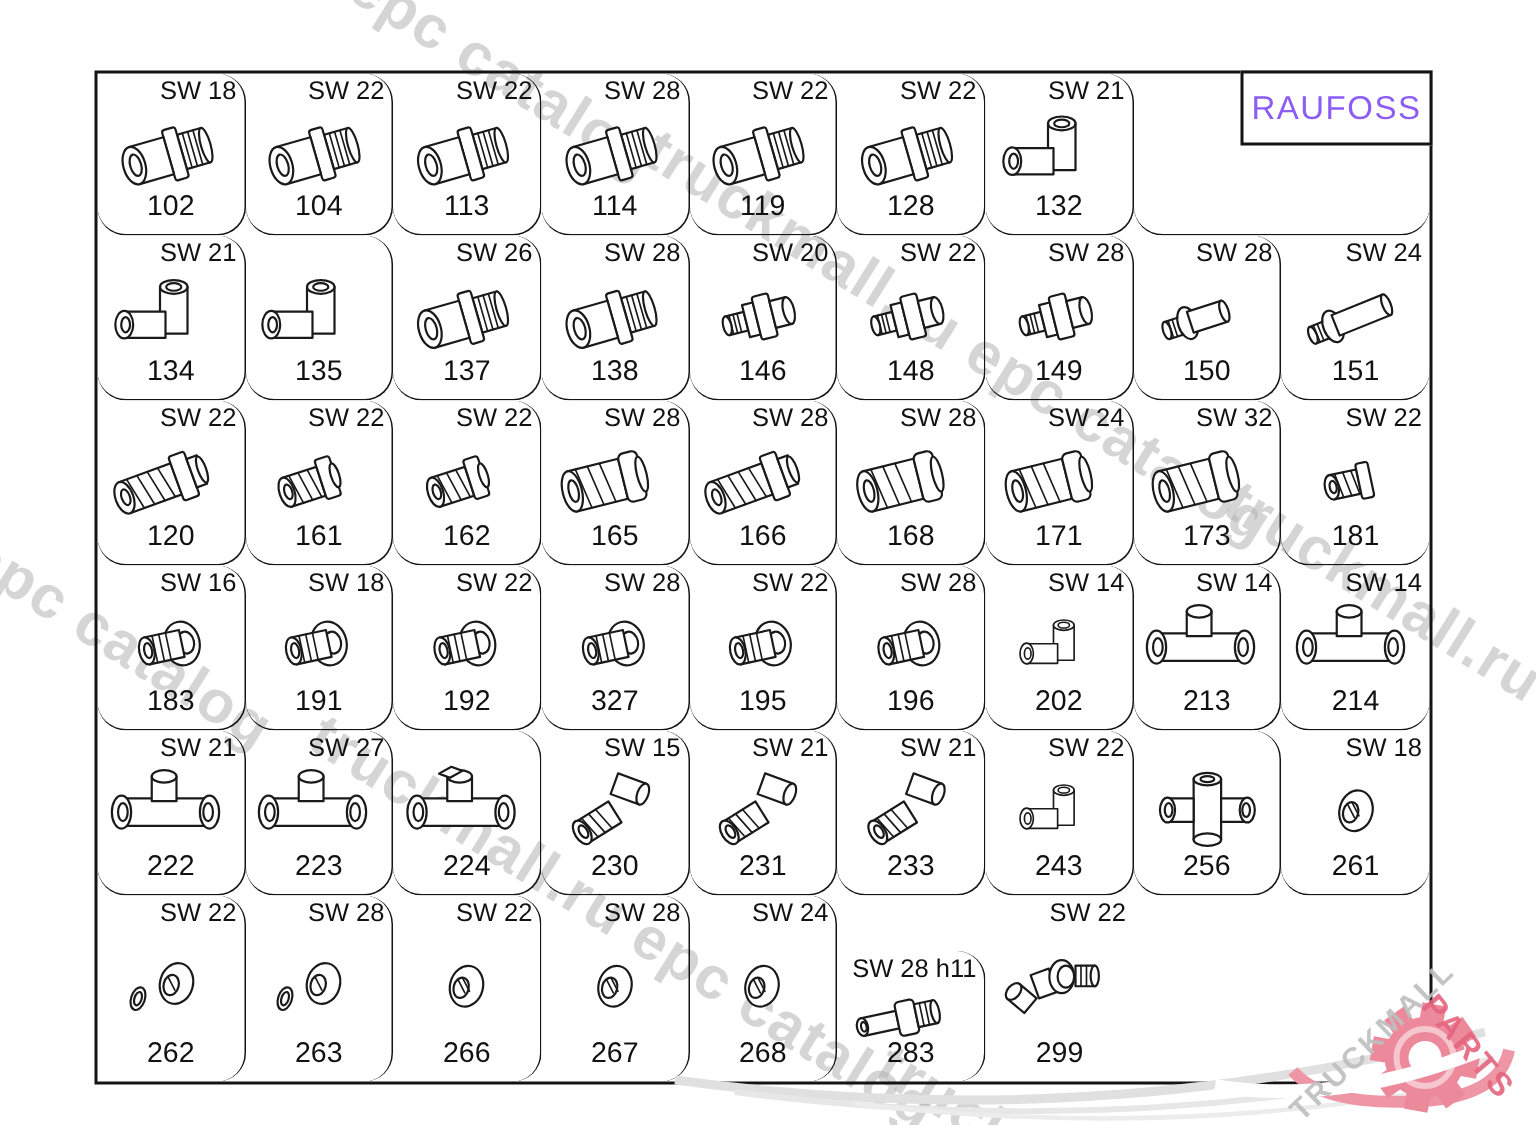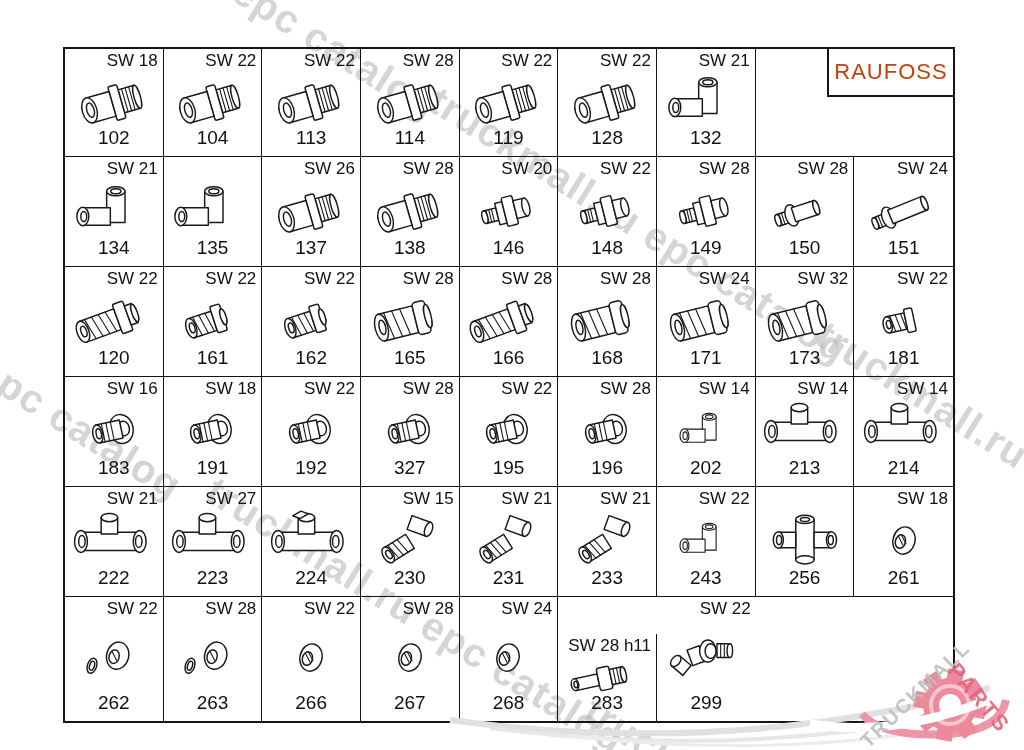--- a/index.html
+++ b/index.html
@@ -20,39 +20,40 @@
     position:absolute;left:63px;top:47px;width:892px;height:676px;
     box-sizing:border-box;border:2px solid #141414;z-index:1;
     display:grid;grid-template-columns:repeat(9,1fr);
     grid-template-rows:108px 110px 110px 110px 110px auto;
     background:transparent;
   }
   .cell{
     position:relative;box-sizing:border-box;
     border-right:1.5px solid #141414;border-bottom:1.5px solid #141414;
     background:transparent;
+    border-radius:19px;
   }
   .cell .sw{
     position:absolute;top:3px;right:5px;font-size:17px;line-height:1.1;
   }
   .cell .part{
     position:absolute;bottom:7px;left:0;right:0;text-align:center;font-size:19px;
   }
   .cell .glyph{
     position:absolute;left:50%;top:50%;transform:translate(-50%,-54%);
     width:88px;height:60px;
   }
   .cell .glyph *{stroke:#1a1a1a;stroke-width:1.6;fill:#fff;stroke-linejoin:round;stroke-linecap:round;}
   .cell .glyph line, .cell .glyph path.hatch{fill:none;stroke-width:1.2;}
   .brand-cell{position:relative;}
   .brand-box{
     position:absolute;top:-2px;right:-2px;width:128px;height:50px;
     box-sizing:border-box;border:2px solid #141414;background:#fff;
     display:flex;align-items:center;justify-content:center;
-    font-size:22px;letter-spacing:1px;color:#c2410c;
+    font-size:22px;letter-spacing:1px;color:#8b5cf6;
   }
   
   .logo-art{position:absolute;left:430px;top:628px;width:594px;height:122px;z-index:3;pointer-events:none;}
   .logo-text{position:absolute;z-index:4;font-weight:bold;transform-origin:0 0;white-space:nowrap;pointer-events:none;}
   .logo-truckmall{left:856px;top:736px;font-size:20px;letter-spacing:2px;color:rgba(190,190,190,0.9);transform:rotate(-44deg);}
   .logo-parts{left:962px;top:658px;font-size:22px;letter-spacing:2px;color:rgba(228,100,126,0.9);transform:rotate(50deg);}
 </style>
 </head>
 <body>
 

